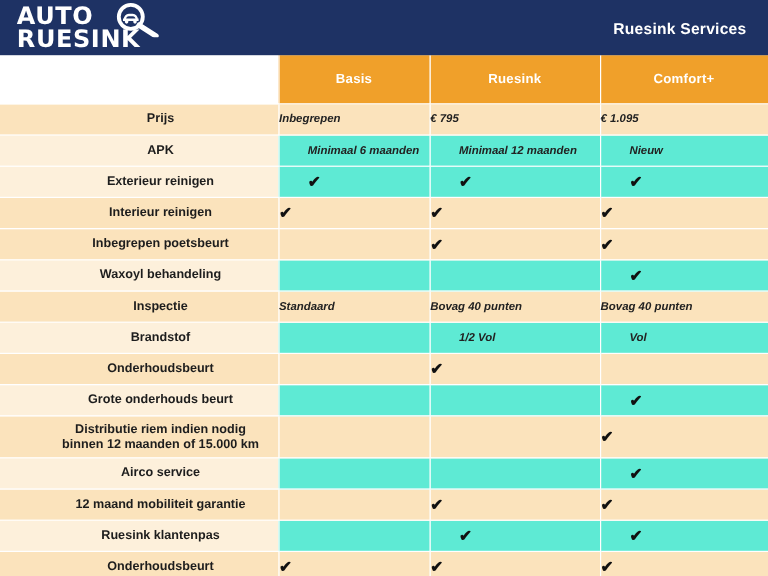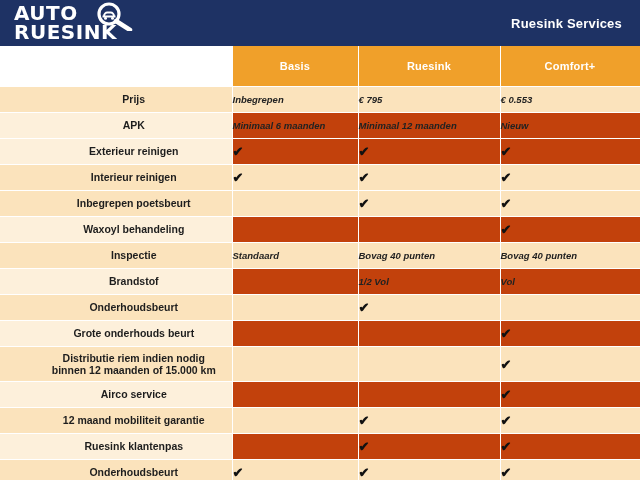--- a/index.html
+++ b/index.html
@@ -118,21 +118,21 @@
   }
   .rowlabel.two-line { height: 34px; }
 
   .cell {
     background: #fbe3bc;
     font-size: 9.5px;
     font-style: italic;
     font-weight: bold;
     color: #222222;
   }
-  .cell.alt { background: #c2410c; }
+  .cell.alt { background: #5eead4; padding-left: 24px; }
   .cell .check {
     display: inline-block;
     font-size: 13px;
     font-style: normal;
     line-height: 1;
     color: #111111;
   }
   .cell.last { border-right: none; }
   .rowlabel.first { border-left: none; padding-left: 36px; }
 </style>
@@ -174,21 +174,21 @@
           <th class="th-col last">Comfort+</th>
         </tr>
       </thead>
       <tbody>
           <tr>
             <td class="rowlabel first">
               <span class="lbl">Prijs</span>
             </td>
             <td class="cell"><span class="val">Inbegrepen</span></td>
             <td class="cell"><span class="val">€ 795</span></td>
-            <td class="cell last"><span class="val">€ 0.553</span></td>
+            <td class="cell last"><span class="val">€ 1.095</span></td>
           </tr>
           <tr>
             <td class="rowlabel first alt">
               <span class="lbl">APK</span>
             </td>
             <td class="cell alt"><span class="val">Minimaal 6 maanden</span></td>
             <td class="cell alt"><span class="val">Minimaal 12 maanden</span></td>
             <td class="cell alt last"><span class="val">Nieuw</span></td>
           </tr>
           <tr>

